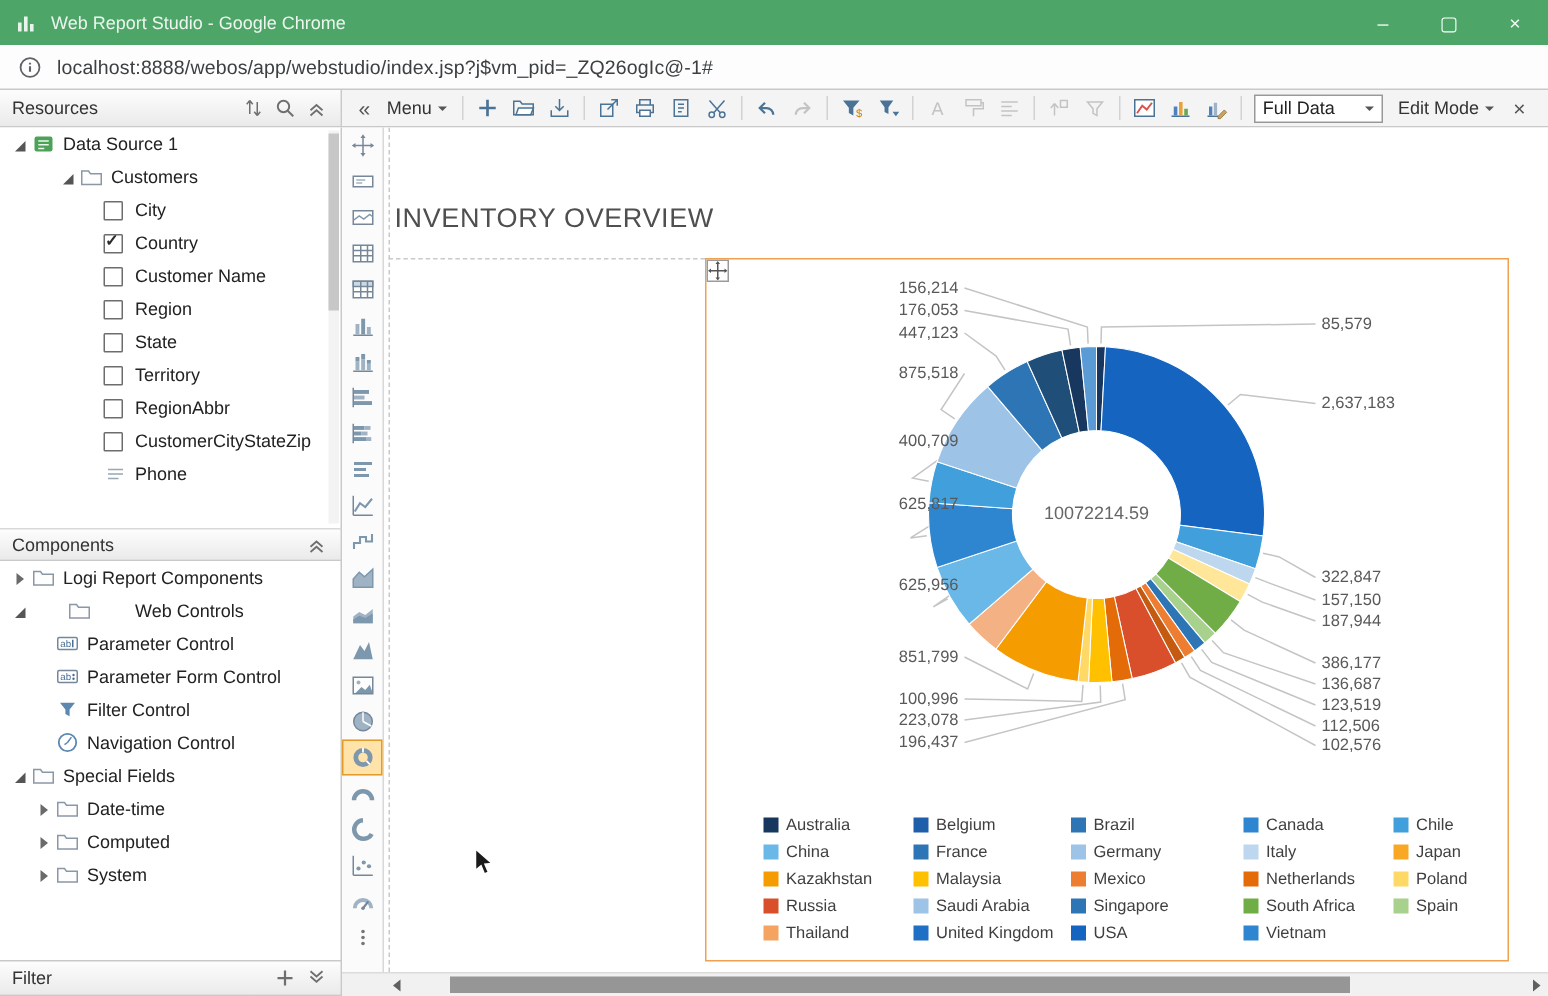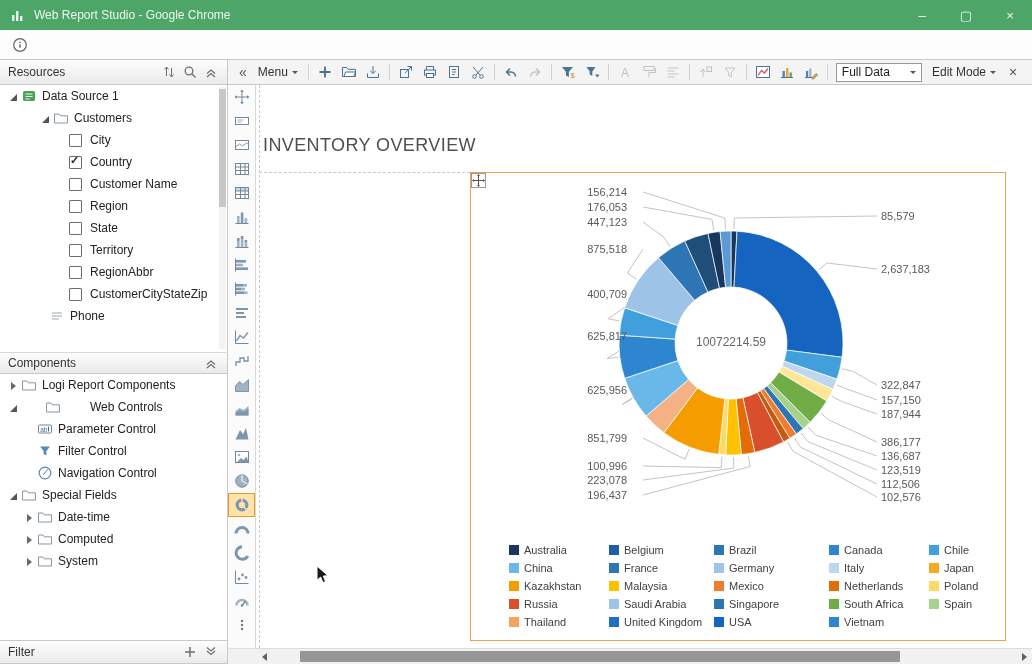--- a/index.html
+++ b/index.html
@@ -74,21 +74,21 @@
 
   
   #canvas{position:absolute;left:256px;top:85px;width:776px;height:563px;background:#fff;overflow:hidden}
   .vdash{position:absolute;left:3px;top:0;height:563px;border-left:1px dashed #c9c9c9}
   .hdash{position:absolute;left:3px;top:87px;width:211px;border-top:1px dashed #c9c9c9}
   #report-title{position:absolute;left:7px;top:50px;font-size:18px;color:#4f4f4f;letter-spacing:.4px}
   #chart-comp{position:absolute;left:214px;top:87px;width:536px;height:469px;border:1px solid #f0a14f;
               box-sizing:border-box}
   #chart-svg{position:absolute;left:0;top:0}
   .cl{position:absolute;font-size:11px;color:#595959;line-height:11px;white-space:nowrap}
-  .cl.left{right:378px;text-align:left}
+  .cl.left{right:366px;text-align:left}
   .cl.right{left:410px}
   #center-label{position:absolute;left:195px;top:162px;width:130px;text-align:center;font-size:12px;color:#666}
   #legend{position:absolute;left:38px;top:371px;display:grid;
           grid-template-columns:100px 105px 115px 100px 54px;row-gap:6px}
   .leg{display:flex;align-items:center;font-size:11px;color:#3f3f3f}
   .sw{width:10px;height:10px;flex:0 0 auto;margin-right:5px}
   #handle{position:absolute;left:0;top:0;width:13px;height:13px;background:#fff;border:1px solid #9a9a9a;
           display:flex;align-items:center;justify-content:center;box-sizing:content-box}
 
   
@@ -124,20 +124,21 @@
   </div>
 </div>
 
 <div class="addrbar">
   <span id="info-icon" style="display:flex">
       <svg width="16" height="16" viewBox="0 0 16 16">
         <circle cx="8" cy="8" r="6.3" fill="none" stroke="#5f6368" stroke-width="1.2"></circle>
         <path d="M8 7.2v3.6M8 4.8v1.2" stroke="#5f6368" stroke-width="1.4"></path>
       </svg>
     </span>
+  <span class="url">localhost:8888/webos/app/webstudio/index.jsp?j$vm_pid=_ZQ26ogIc@-1#</span>
 </div>
 
 <div id="res-header" class="phead">
   <span class="ttl">Resources</span>
   <span class="sp"></span>
   <span class="" id="res-ic" style="display: flex;">
       <span class="hic">
         <svg width="16" height="16" viewBox="0 0 16 16">
           <path d="M5.5 3v9M5.5 3 3.5 5.5M5.5 3l2 2.5M10.5 13V4M10.5 13l-2-2.5M10.5 13l2-2.5" stroke="#6f6f6f" fill="none"></path>
         </svg>
@@ -353,21 +354,21 @@
     <div class="trow" style="padding-left: 56px;">
       <span class="exp"></span>
       <span class="cb"></span>
       <span class="lbl">RegionAbbr</span>
     </div>
     <div class="trow" style="padding-left: 56px;">
       <span class="exp"></span>
       <span class="cb"></span>
       <span class="lbl">CustomerCityStateZip</span>
     </div>
-    <div class="trow" style="padding-left: 36px;">
+    <div class="trow" style="padding-left: 56px;">
       <span class="exp"></span>
       <span class="ticon">
         <svg width="16" height="16" viewBox="0 0 16 16">
           <path d="M3 5h10M3 8h10M3 11h7" stroke="#9aa7b4" fill="none"></path>
         </svg>
       </span>
       <span class="lbl">Phone</span>
     </div>
   </div>
 <div id="res-scroll">
@@ -407,20 +408,32 @@
     <div class="trow" style="padding-left: 24px;">
       <span class="exp"></span>
       <span class="ticon">
         <svg width="16" height="16" viewBox="0 0 16 16">
           <rect x="1.5" y="4" width="13" height="8" rx="1" fill="#fff" stroke="#76879a"></rect>
           <text x="3.2" y="10.6" font-size="6.5" fill="#4a6f96" font-family="sans-serif">ab</text>
           <path d="M11.5 5.5v5" stroke="#4a6f96"></path>
         </svg>
       </span>
       <span class="lbl">Parameter Control</span>
+    </div>
+    <div class="trow" style="padding-left: 24px;">
+      <span class="exp"></span>
+      <span class="ticon">
+        <svg width="16" height="16" viewBox="0 0 16 16">
+          <rect x="1.5" y="4" width="13" height="8" rx="1" fill="#fff" stroke="#76879a"></rect>
+          <text x="3.2" y="10.6" font-size="6.5" fill="#4a6f96" font-family="sans-serif">ab</text>
+          <circle cx="12" cy="7" r=".8" fill="#4a6f96"></circle>
+          <circle cx="12" cy="9.5" r=".8" fill="#4a6f96"></circle>
+        </svg>
+      </span>
+      <span class="lbl">Parameter Form Control</span>
     </div>
     <div class="trow" style="padding-left: 24px;">
       <span class="exp"></span>
       <span class="ticon">
         <svg width="16" height="16" viewBox="0 0 16 16">
           <path d="M3 3.5h10L9.4 8v4.5l-2.8-1.5V8z" fill="#5b87b0"></path>
         </svg>
       </span>
       <span class="lbl">Filter Control</span>
     </div>

